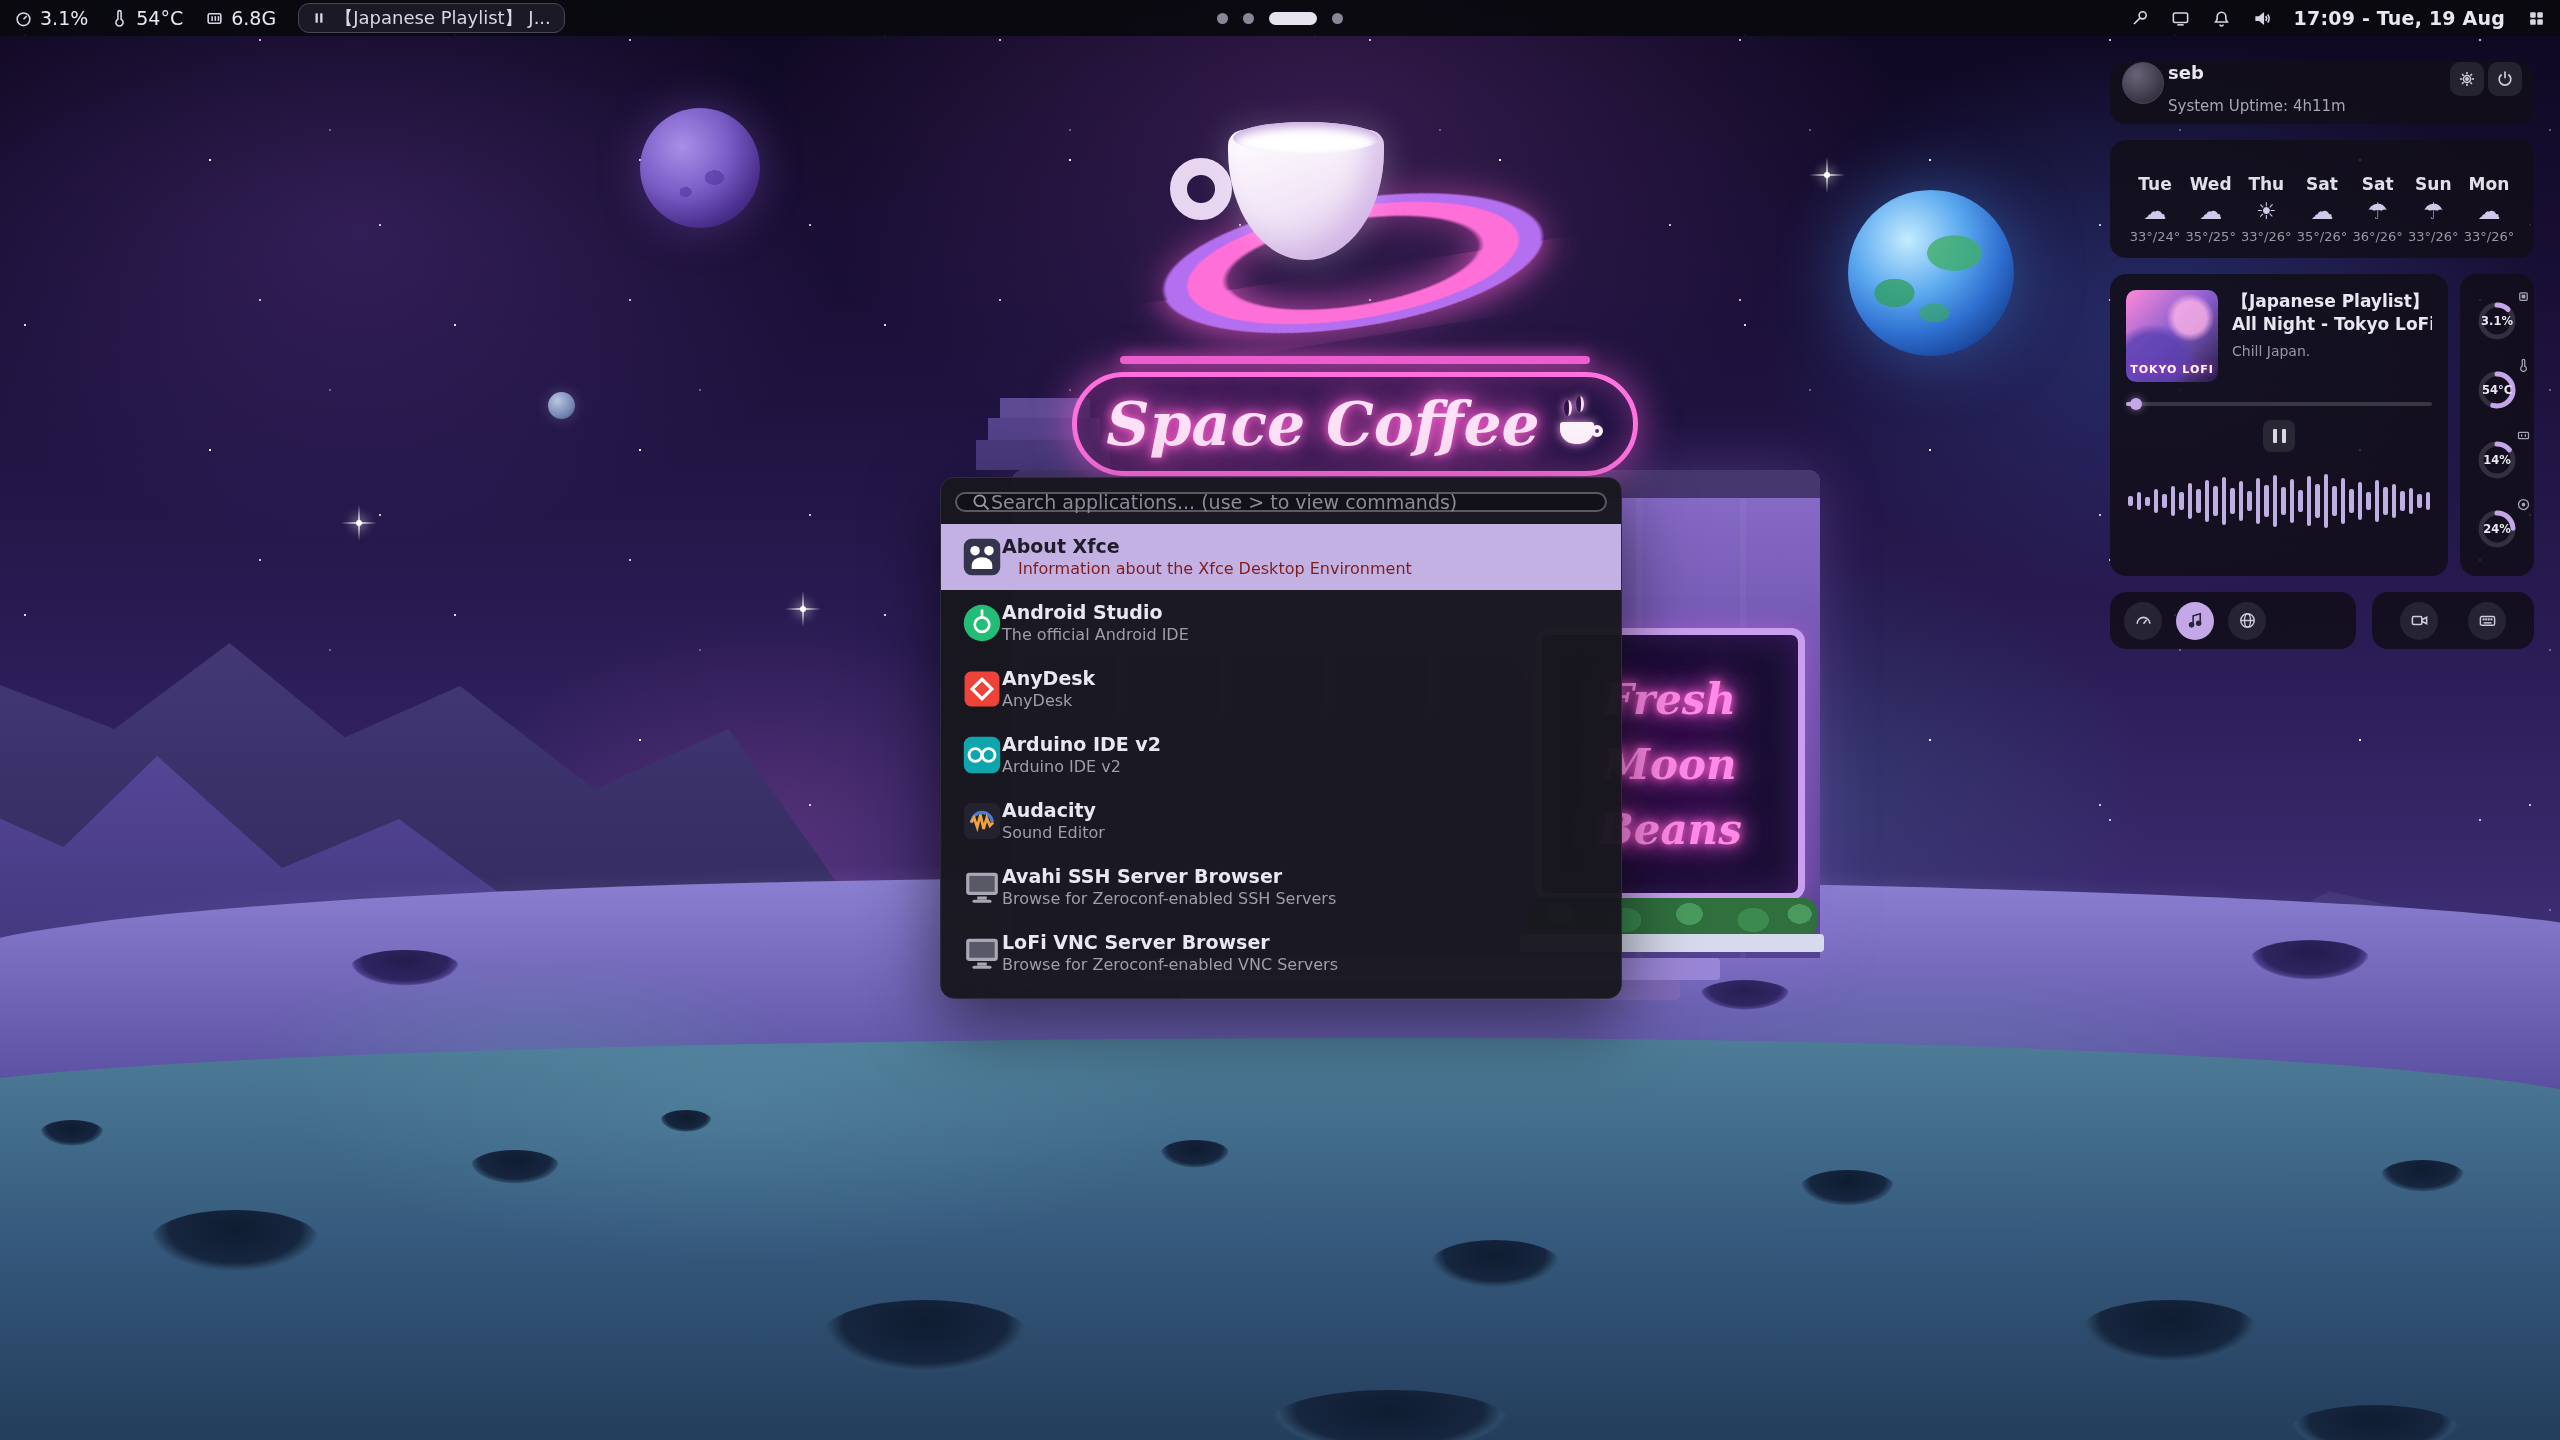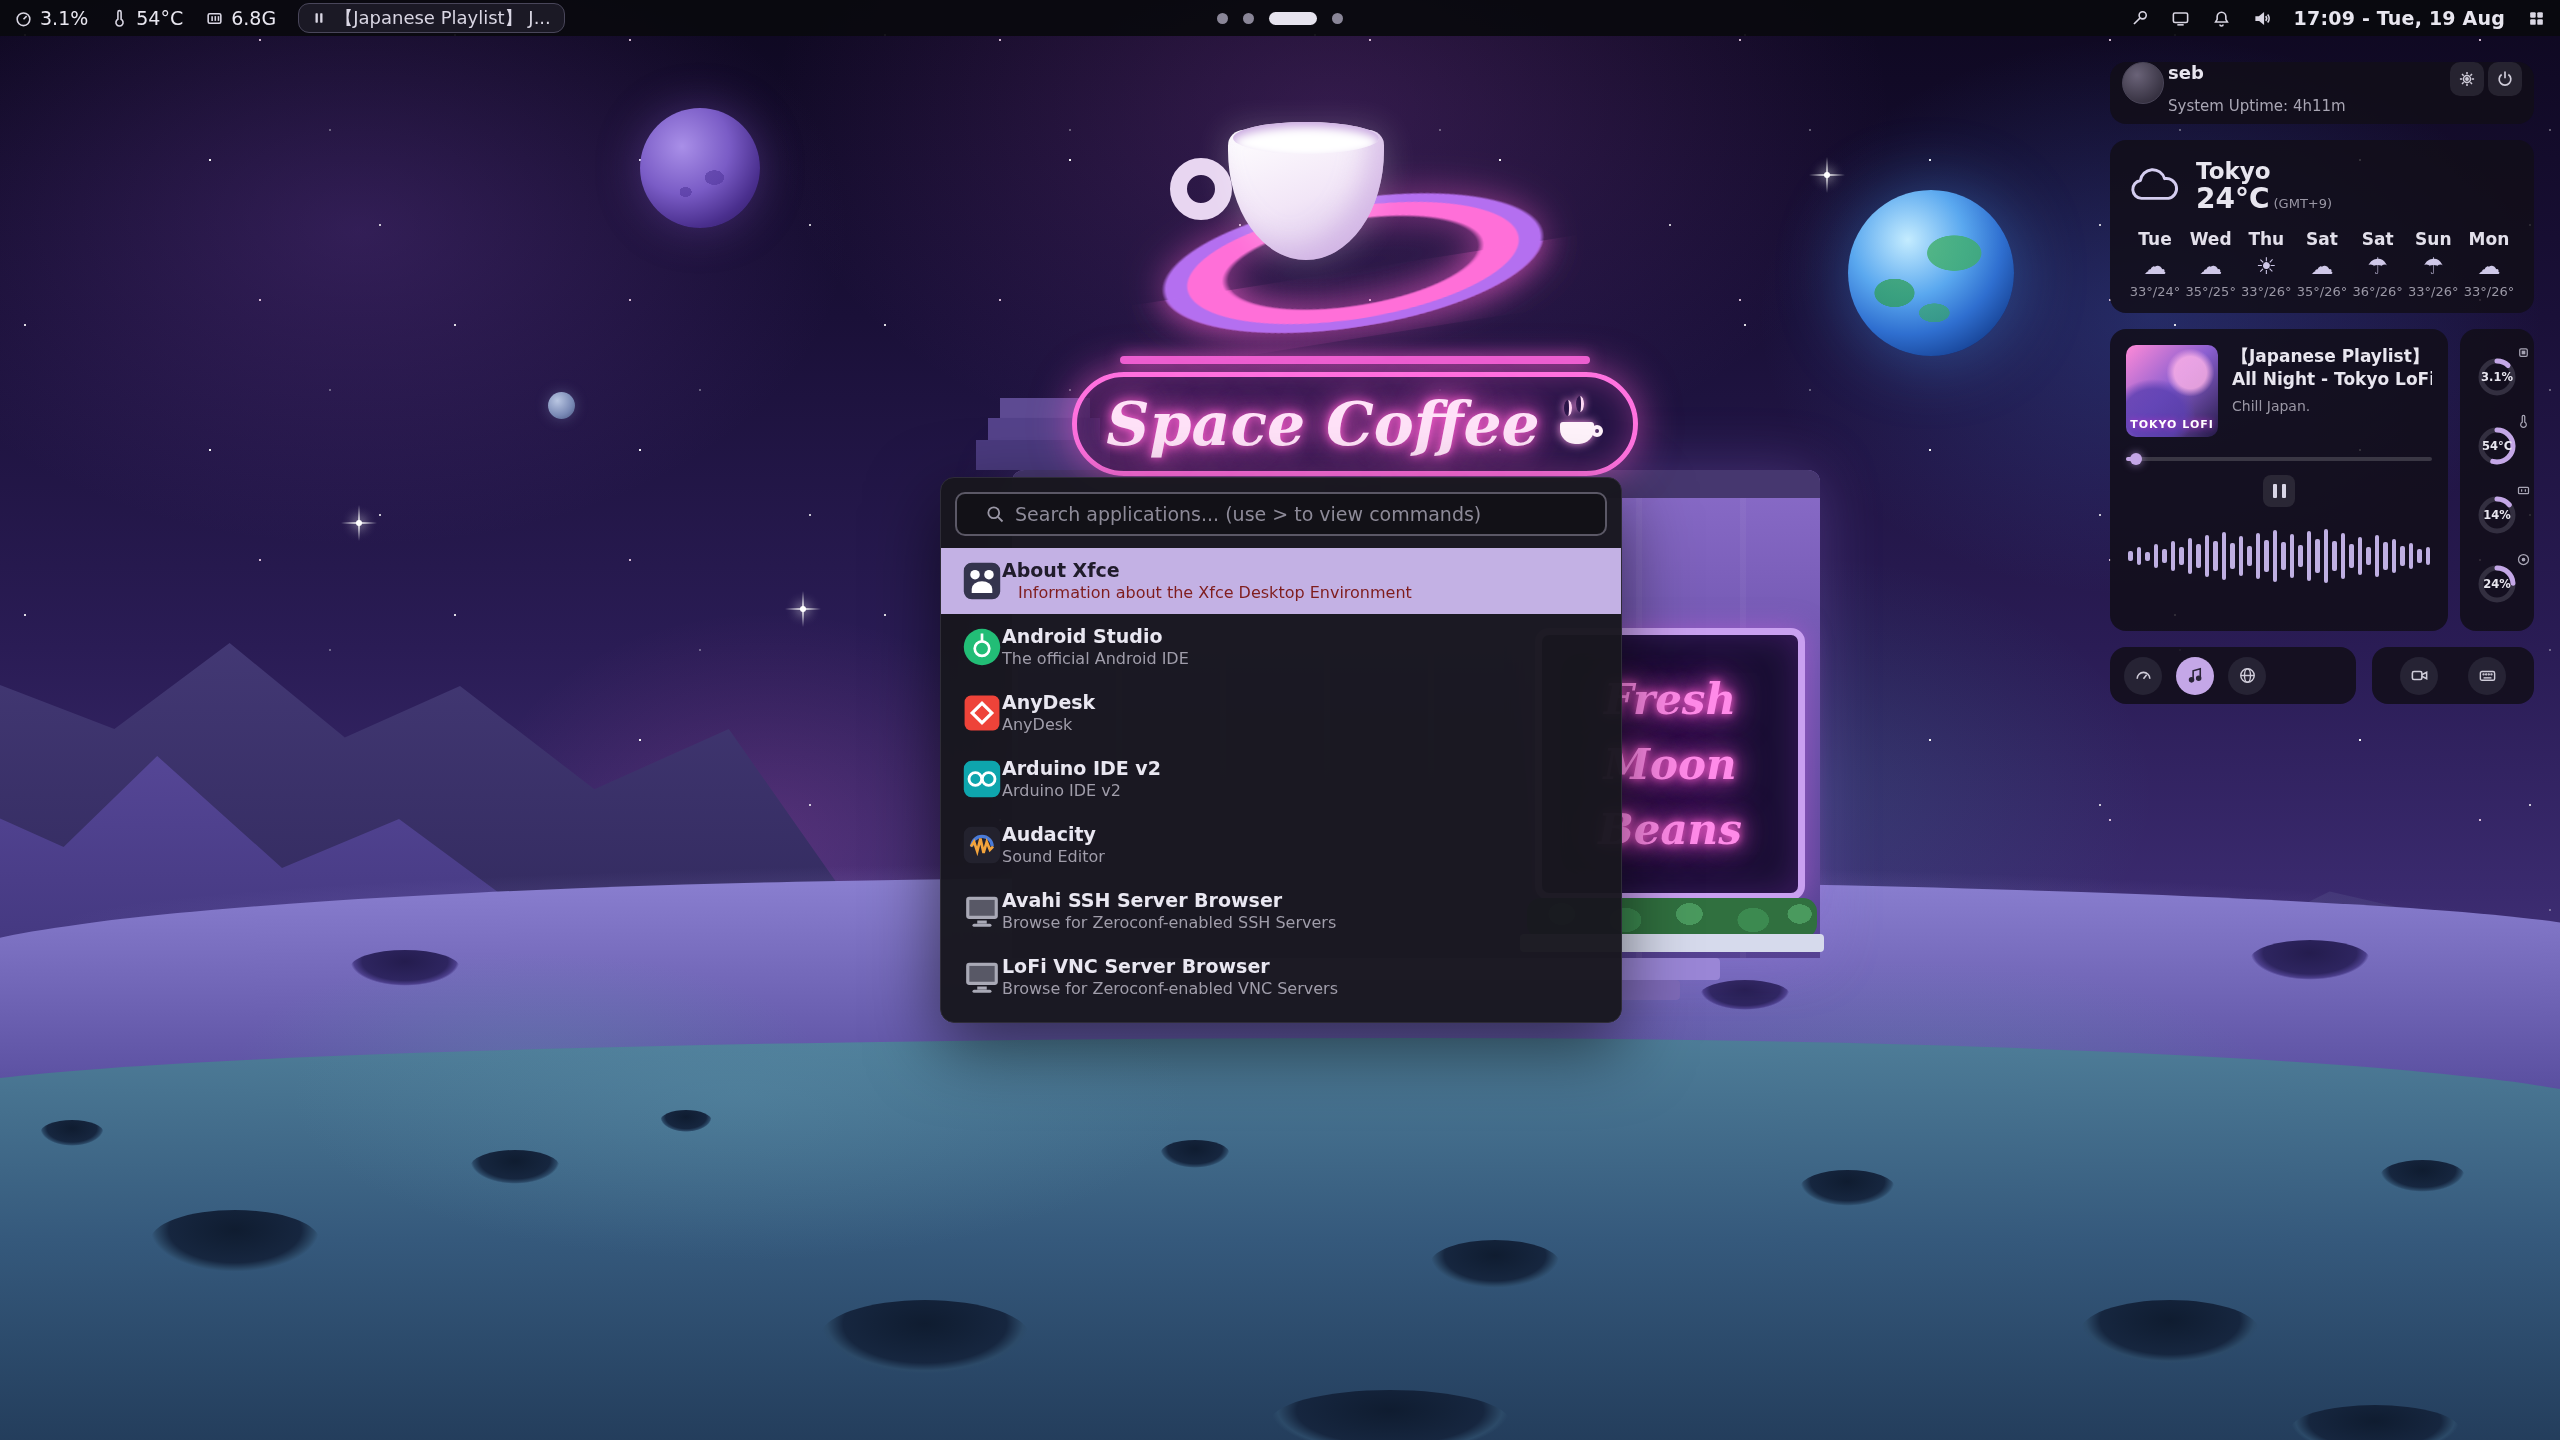--- a/index.html
+++ b/index.html
@@ -158,22 +158,22 @@
   .tb-center { position:absolute; left:50%; top:0; height:36px; transform:translateX(-50%);
     display:flex; align-items:center; gap:15px; }
   .ws-dot { width:11px; height:11px; border-radius:50%; background:#8a8698; }
   .ws-pill { width:48px; height:13px; border-radius:7px; background:#e6e3ee; }
   .tb-clock { font-weight:bold; letter-spacing:0.2px; }
 
   
   #launcher { position:absolute; left:940px; top:477px; width:682px; z-index:60;
     background:rgba(24,23,30,0.97); border:1px solid #2e2c38; border-radius:14px;
     box-shadow:0 24px 70px rgba(0,0,0,0.55); padding:14px 0 12px 0; }
-  .search-wrap { margin:0 14px 12px 14px; height:44px; background:#121117; border:2px solid #5b5866;
-    border-radius:10px; display:flex; align-items:center; gap:10px; padding:0 28px; }
+  .search-wrap { margin:0 14px 12px 14px; height:20px; background:#121117; border:2px solid #5b5866;
+    border-radius:10px; display:flex; align-items:center; padding:0 14px; }
   .search-wrap input { flex:1; background:transparent; border:none; outline:none; color:#e8e6ef;
     font-size:19px; font-family:inherit; }
   .search-wrap input::placeholder { color:#8d8a98; }
   .result-row { height:66px; display:flex; align-items:center; gap:1px; padding:0 22px; cursor:pointer; }
   .result-row .ricon { width:38px; height:38px; flex:0 0 38px; border-radius:9px; }
   .r-name { font-size:19px; font-weight:bold; color:#e9e7f1; line-height:1.25; }
   .r-desc { font-size:16px; color:#a09daa; line-height:1.25; margin-top:1px; }
   .result-row.selected { background:var(--selected-bg,#c3b1e4); }
   .result-row.selected .r-name { color:#201c2b; }
   .result-row.selected .r-desc { color:#7f1d1d;margin-left:16px; }
@@ -498,29 +498,20 @@
     </div>
     <div class="icon-btn">
       <svg viewBox="0 0 24 24" fill="none" stroke="#cfccd9" stroke-width="2">
         <path d="M8 6.6 a7 7 0 1 0 8 0"></path>
           <line x1="12" y1="3" x2="12" y2="11"></line>
       </svg>
     </div>
   </div>
 
   <div class="card weather-card">
-    <div class="weather-head">
-      <svg viewBox="0 0 48 32" width="54" height="38">
-        <path d="M12 27 a8 8 0 0 1-1-15.9 A11 11 0 0 1 32.5 9.5 A8.5 8.5 0 0 1 36 27 z" fill="none" stroke="#d4cdf0" stroke-width="2.6" stroke-linejoin="round"></path>
-      </svg>
-      <div>
-        <div class="w-city">Tokyo</div>
-        <div class="w-temp"><span>24°C</span><span class="w-tz">(GMT+9)</span></div>
-      </div>
-    </div>
     <div class="forecast">
       <div class="fc-col">
         <span class="fc-day">Tue</span>
         <span class="fc-icon">☁</span>
         <span class="fc-temps">33°/24°</span>
       </div>
       <div class="fc-col">
         <span class="fc-day">Wed</span>
         <span class="fc-icon">☁</span>
         <span class="fc-temps">35°/25°</span>

